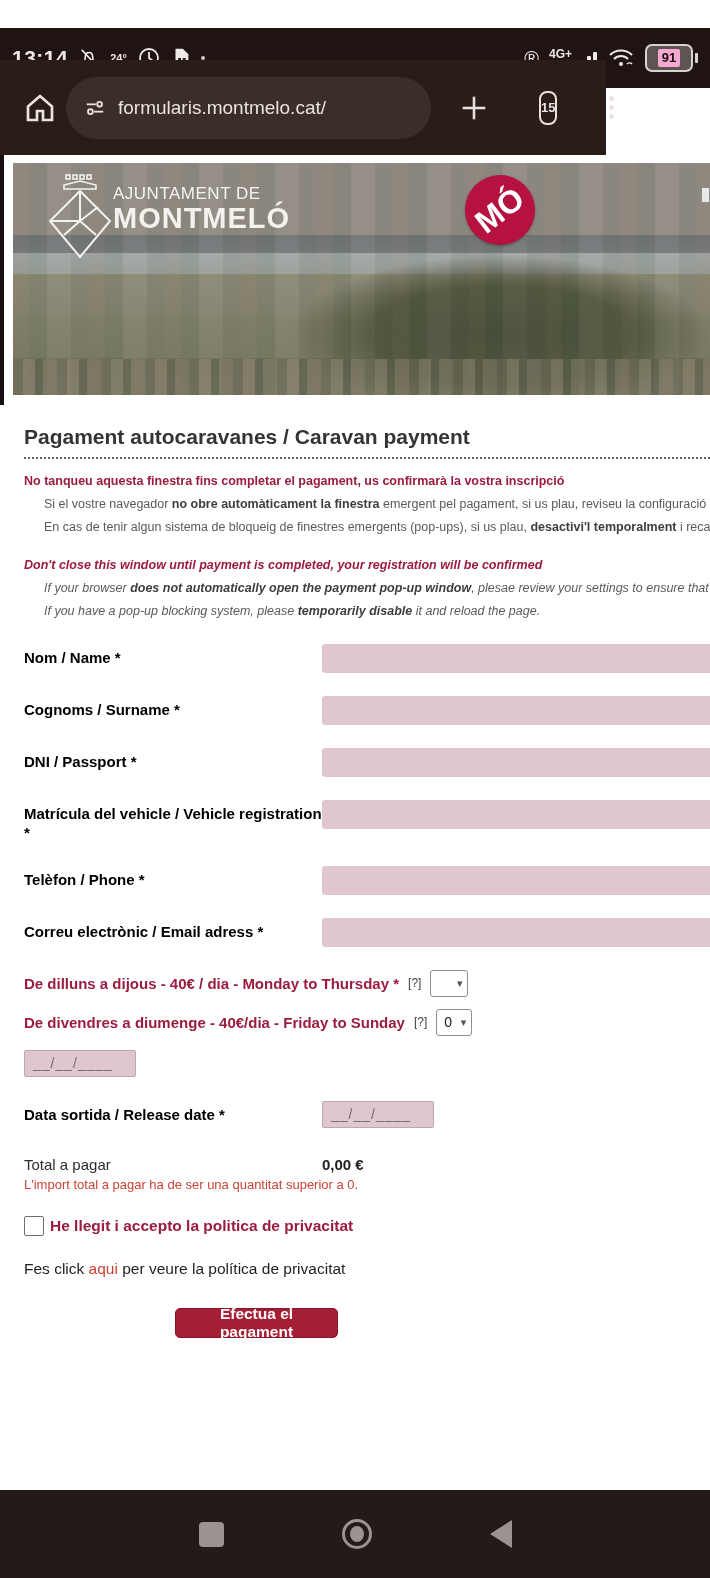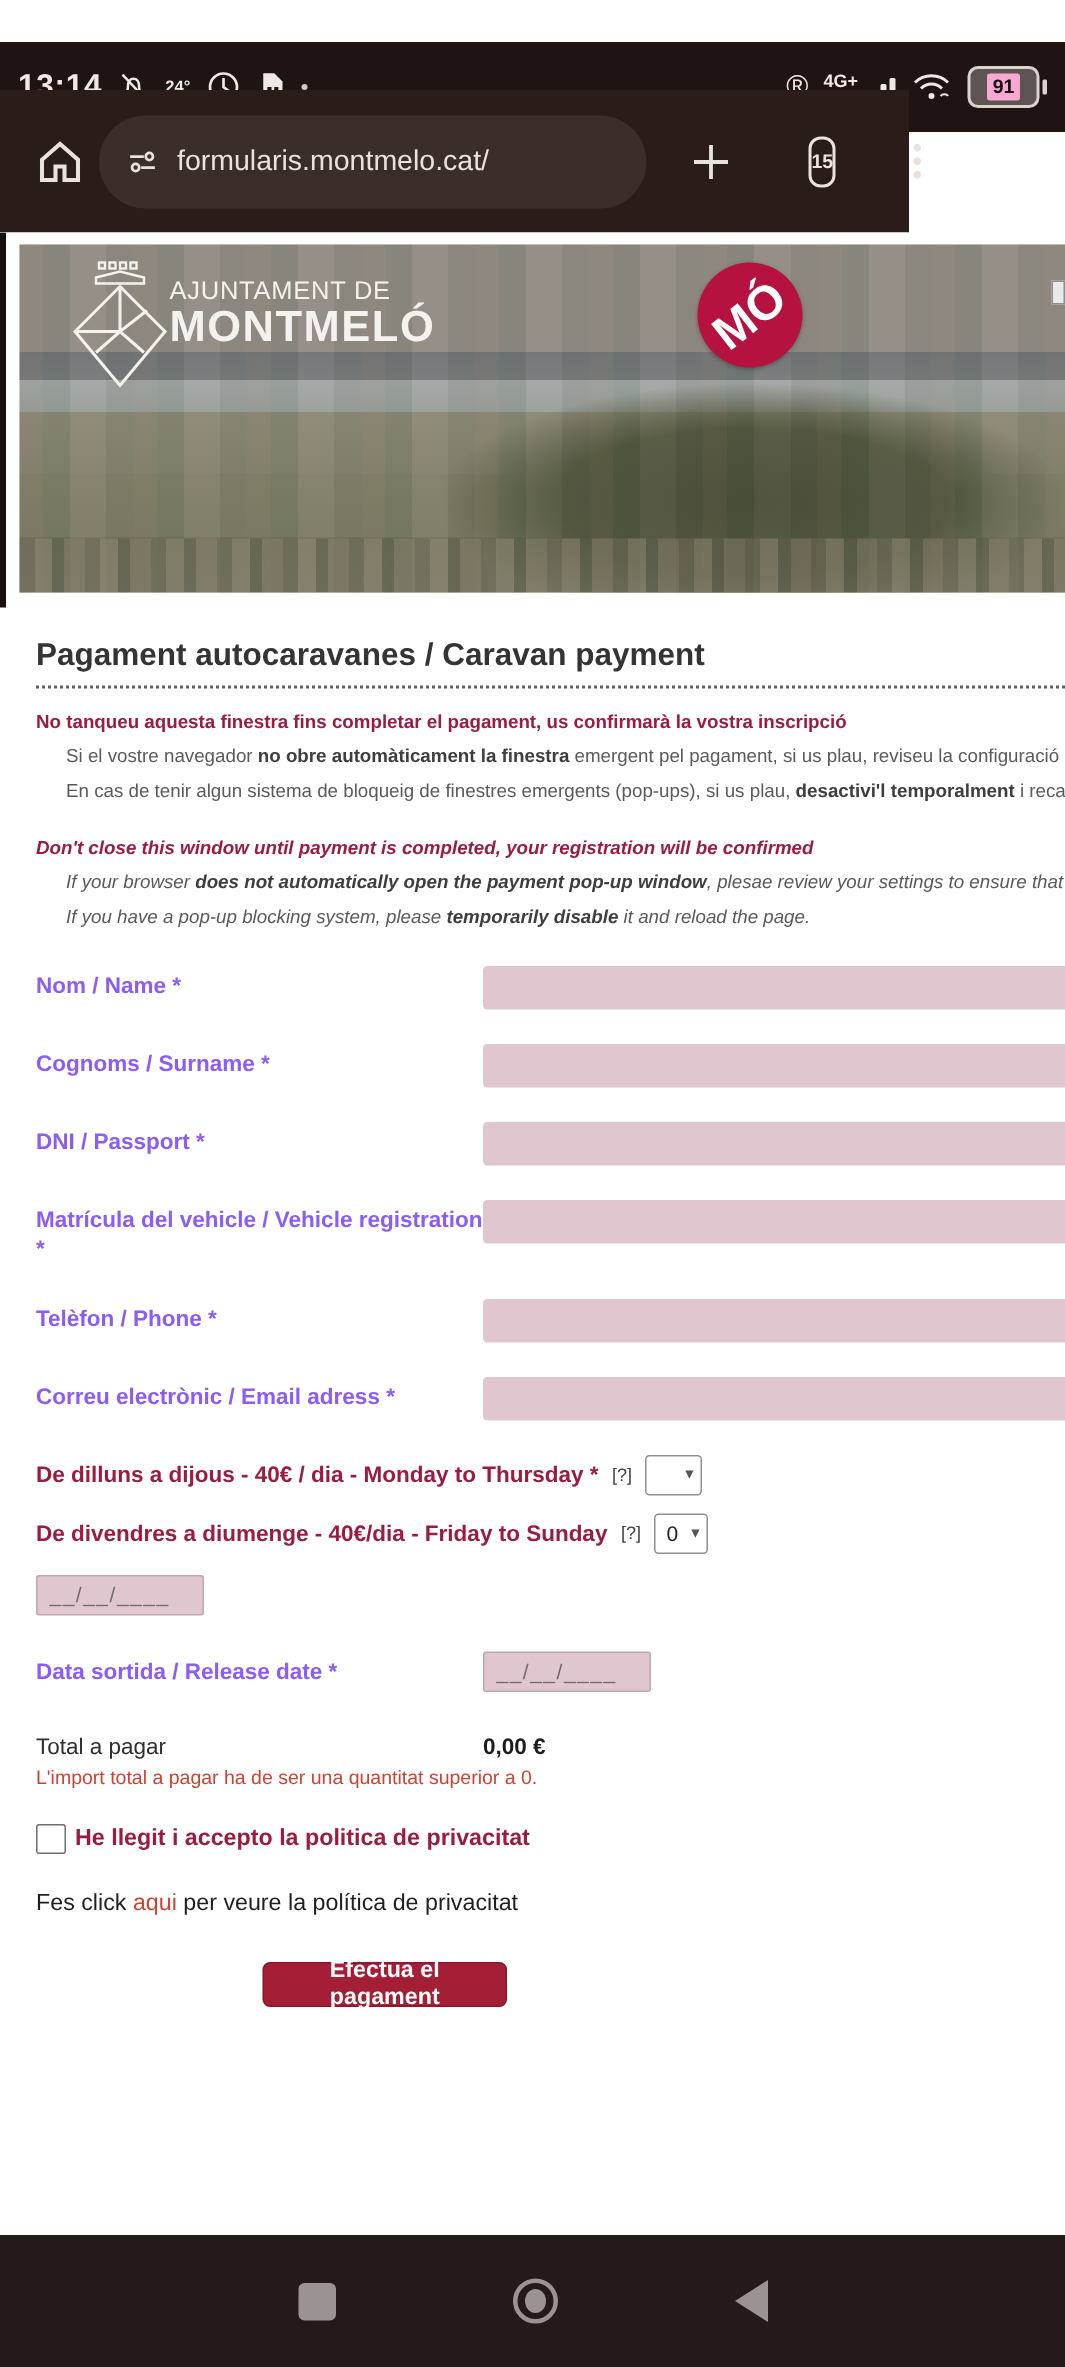--- a/index.html
+++ b/index.html
@@ -105,21 +105,21 @@
     font-size:12.5px;color:#5a5a5a;margin-top:9px;position:relative;
     white-space:nowrap;overflow:hidden;padding-left:0;
   }
   ul.bullets li::before{content:"•";position:absolute;left:-14px;color:#5a5a5a;}
   ul.bullets.en li{font-style:italic;}
   .seg-b{font-weight:700;color:#3e3e3e;}
   
   .form{margin-top:26px;}
   .form-row{display:flex;align-items:flex-start;margin:0 0 23px 24px;}
   .form-label{
-    flex:0 0 298px;font-size:15px;font-weight:700;color:#8b5cf6;
+    flex:0 0 298px;font-size:15px;font-weight:700;color:#000000;
     line-height:1.25;padding-top:5px;
   }
   .text-input{
     flex:0 0 600px;height:29px;background:#e0c7cf;border:none;border-radius:3px;
   }
   .select-row{display:flex;align-items:center;margin:0 0 12px 24px;gap:9px;}
   .select-label{font-size:15px;font-weight:700;color:#9b1c3e;white-space:nowrap;}
   .help-link{font-size:12px;color:#3e3e3e;text-decoration:none;}
   .select-box{
     height:27px;background:#fff;border:1px solid #8f8f8f;border-radius:3px;

